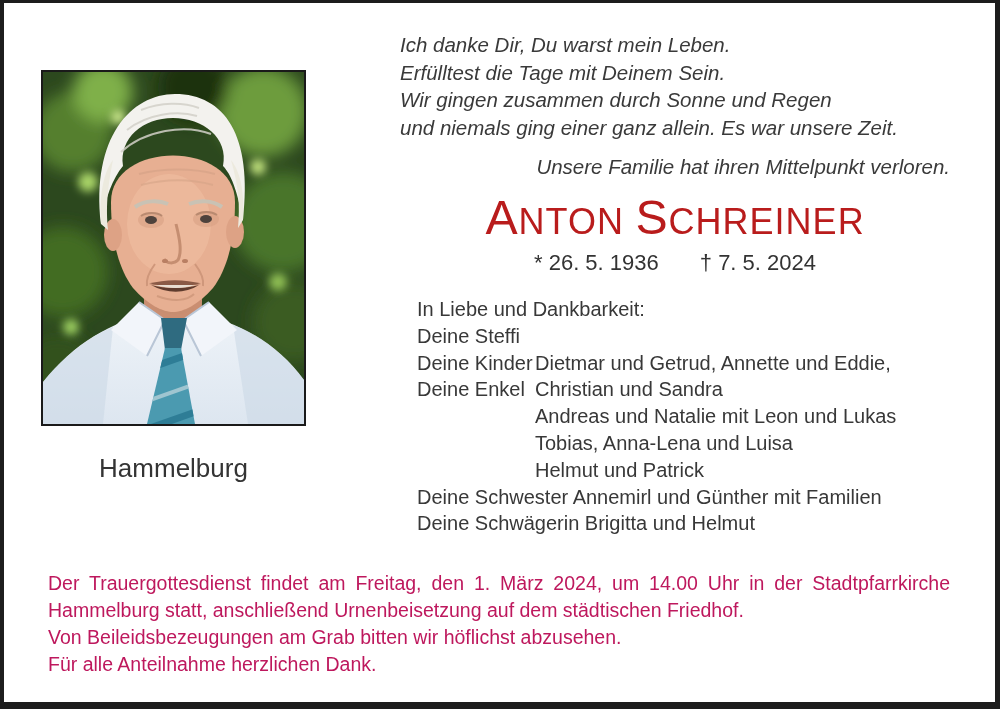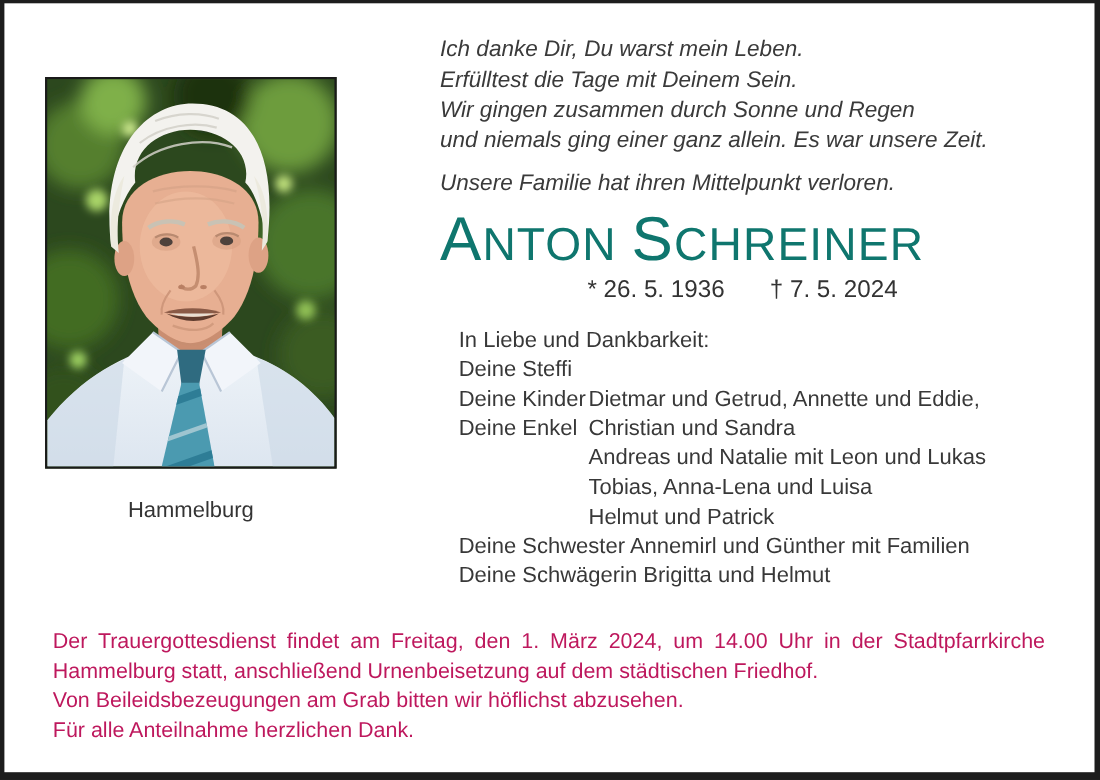--- a/index.html
+++ b/index.html
@@ -12,34 +12,34 @@
     background:#ffffff; overflow:hidden;
     font-family:"Liberation Sans", sans-serif; color:#383838;
   }
   .photo-frame {
     position:absolute; left:37px; top:67px; width:261px; height:352px;
     border:2px solid #1a1a1a; background:#2c481e;
   }
   .photo-frame svg { display:block; width:100%; height:100%; }
   .photo-caption {
     position:absolute; left:37px; top:450px; width:265px;
-    text-align:center; font-size:20px; color:#343434;
+    text-align:center; font-size:26px; color:#343434;
   }
   .poem {
     position:absolute; left:396px; top:28px;
     font-style:italic; font-size:20.5px; line-height:27.5px; color:#3a3a3a;
   }
   .memorial-line {
     position:absolute; left:396px; top:152px; width:550px;
-    text-align:left; font-style:italic; font-size:20.5px; color:#3a3a3a;
+    text-align:right; font-style:italic; font-size:20.5px; color:#3a3a3a;
   }
   .name {
     position:absolute; left:396px; top:186px; width:550px;
-    font-size:42px; font-weight:300;
-    letter-spacing:1px; color:#0f766e; line-height:56px; white-space:nowrap;
+    text-align:center; font-size:36px; font-weight:300;
+    letter-spacing:1px; color:#b91c1c; line-height:56px; white-space:nowrap;
   }
   .name .word { display:inline-block; text-transform:uppercase; }
   .name .word::first-letter { font-size:1.34em; }
   .name .word + .word { margin-left:0.32em; }
   .dates {
     position:absolute; left:396px; top:247px; width:550px;
     display:flex; justify-content:center; gap:41px;
     font-size:22px; color:#333333;
   }
   .tribute {

